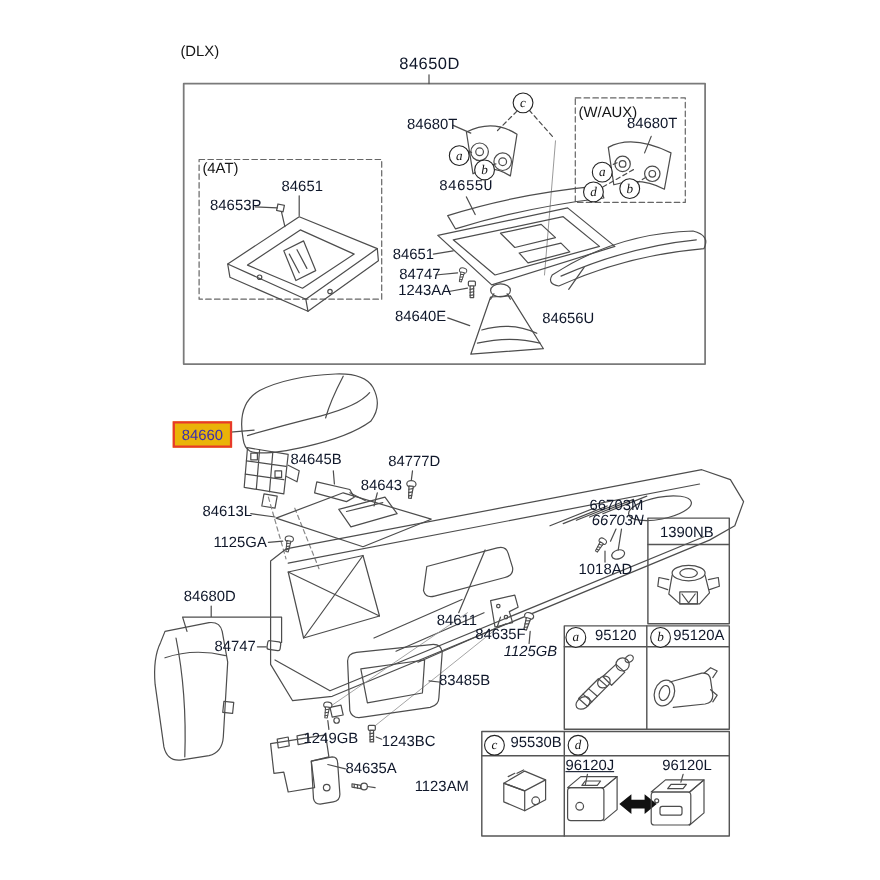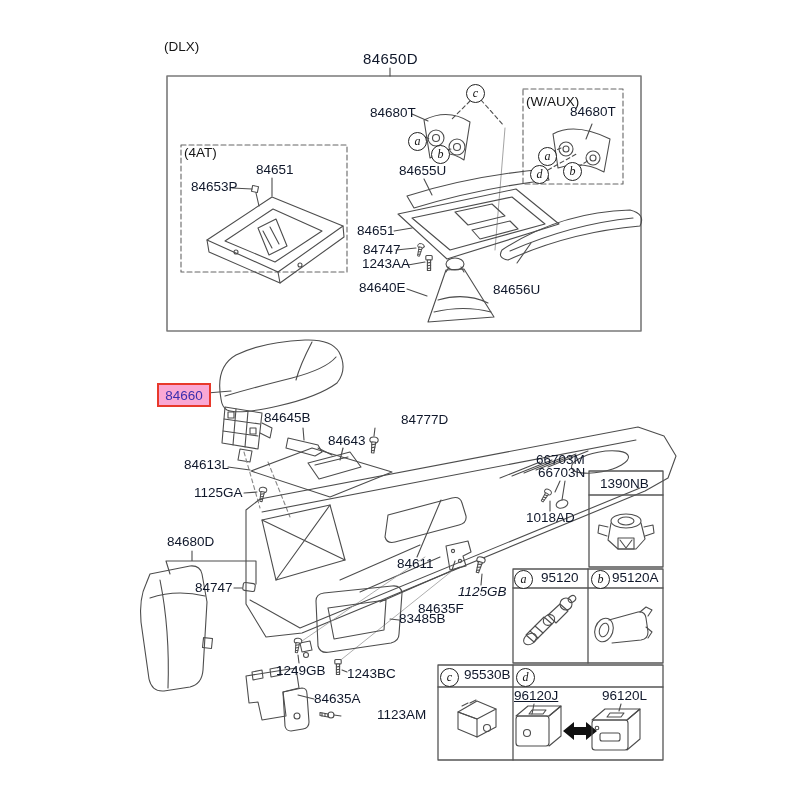--- a/index.html
+++ b/index.html
@@ -6,21 +6,21 @@
   #stage{position:relative;width:800px;height:800px;background:#ffffff;overflow:hidden;
          font-family:"Liberation Sans",sans-serif;}
   #lineart{position:absolute;left:0;top:0;}
   .lbl{position:absolute;font-size:13.5px;line-height:14px;color:#0f172a;white-space:nowrap;}
   .blk{color:#151515;}
   .ttl{font-size:15px;letter-spacing:.4px;}
   .callout{position:absolute;width:17px;height:17px;border:1.5px solid #222;border-radius:50%;
            background:#fff;display:flex;align-items:center;justify-content:center;
            font:italic 12px "Liberation Serif",serif;color:#111;}
   .hlbox{position:absolute;left:157px;top:383px;width:50px;height:20px;border:2px solid #e8392b;
-         background:#f9a8d4;color:#3b2fae;display:flex;align-items:center;justify-content:center;
+         background:#eab308;color:#3b2fae;display:flex;align-items:center;justify-content:center;
          font-size:13.5px;}
 </style>
 </head>
 <body>
 
 <div id="stage">
 
 <svg id="lineart" width="800" height="800" viewBox="0 0 800 800" fill="none" stroke="#4d4d4d" stroke-width="1.1" stroke-linejoin="round" stroke-linecap="round">
   <defs>
     <g id="scr">
@@ -288,41 +288,41 @@
 
 <div class="lbl blk" style="left:140px;top:40px;margin-left:24px;">(DLX)</div>
 <div class="lbl ttl" style="left:363px;top:52px;">84650D</div>
 
 <div class="lbl blk" style="left:184px;top:146px;">(4AT)</div>
 <div class="lbl" style="left:191px;top:180px;">84653P</div>
 <div class="lbl" style="left:256px;top:163px;">84651</div>
 <div class="lbl" style="left:370px;top:106px;">84680T</div>
 <div class="lbl blk" style="left:526px;top:95px;">(W/AUX)</div>
 <div class="lbl" style="left:570px;top:105px;">84680T</div>
-<div class="lbl" style="left:399px;top:164px;">84655U</div>
+<div class="lbl" style="left:399px;top:164px;font-family:Liberation Mono, monospace;">84655U</div>
 <div class="lbl" style="left:357px;top:224px;">84651</div>
 <div class="lbl" style="left:363px;top:243px;">84747</div>
 <div class="lbl" style="left:362px;top:257px;">1243AA</div>
 <div class="lbl" style="left:359px;top:281px;">84640E</div>
 <div class="lbl" style="left:493px;top:263px;margin-top:20px;">84656U</div>
 
 <div class="hlbox">84660</div>
 <div class="lbl" style="left:264px;top:411px;">84645B</div>
-<div class="lbl" style="left:353px;top:413px;margin-left:48px;">84777D</div>
+<div class="lbl" style="left:353px;top:413px;">84777D</div>
 <div class="lbl" style="left:328px;top:434px;">84643</div>
 <div class="lbl" style="left:184px;top:458px;">84613L</div>
 <div class="lbl" style="left:194px;top:486px;text-align:center;">1125GA</div>
 <div class="lbl" style="left:536px;top:453px;">66703M</div>
-<div class="lbl" style="left:538px;top:466px;">66703N</div>
+<div class="lbl" style="left:538px;top:466px;font-style:italic;">66703N</div>
 <div class="lbl" style="left:526px;top:511px;">1018AD</div>
 <div class="lbl" style="left:600px;top:477px;">1390NB</div>
 <div class="lbl" style="left:167px;top:535px;">84680D</div>
 <div class="lbl" style="left:195px;top:581px;">84747</div>
 <div class="lbl" style="left:397px;top:557px;">84611</div>
-<div class="lbl" style="left:418px;top:570px;margin-top:32px;">84635F</div>
+<div class="lbl" style="left:432px;top:570px;">84635F</div>
 <div class="lbl" style="left:458px;top:585px;font-style:italic;">1125GB</div>
 <div class="lbl" style="left:399px;top:612px;text-align:center;">83485B</div>
 <div class="lbl" style="left:276px;top:664px;">1249GB</div>
 <div class="lbl" style="left:347px;top:667px;">1243BC</div>
 <div class="lbl" style="left:314px;top:692px;">84635A</div>
 <div class="lbl" style="left:341px;top:708px;margin-left:36px;">1123AM</div>
 
 <div class="lbl" style="left:541px;top:571px;">95120</div>
 <div class="lbl" style="left:612px;top:571px;">95120A</div>
 <div class="lbl" style="left:464px;top:668px;">95530B</div>

